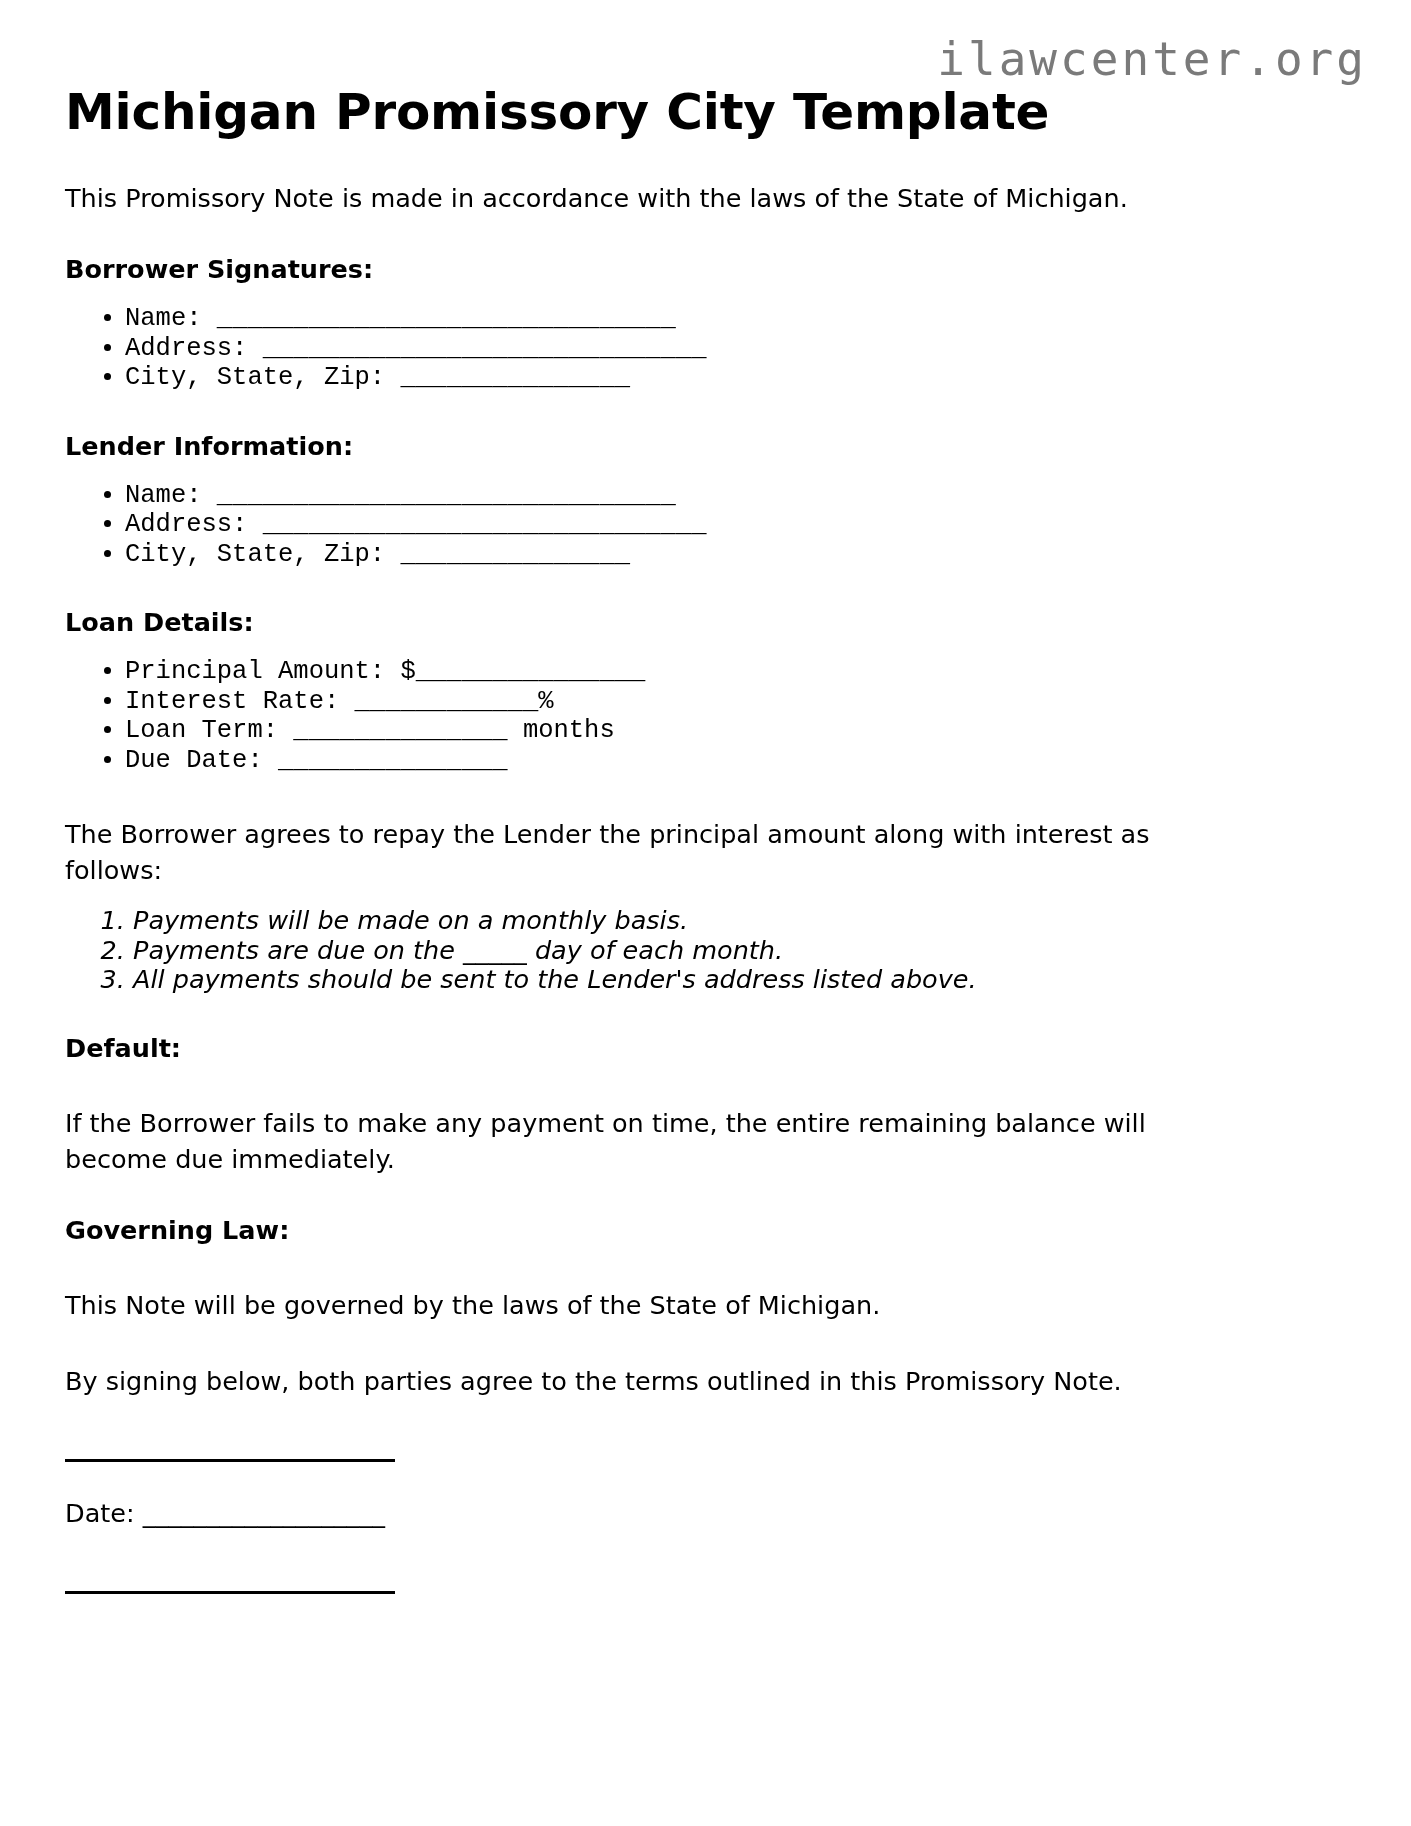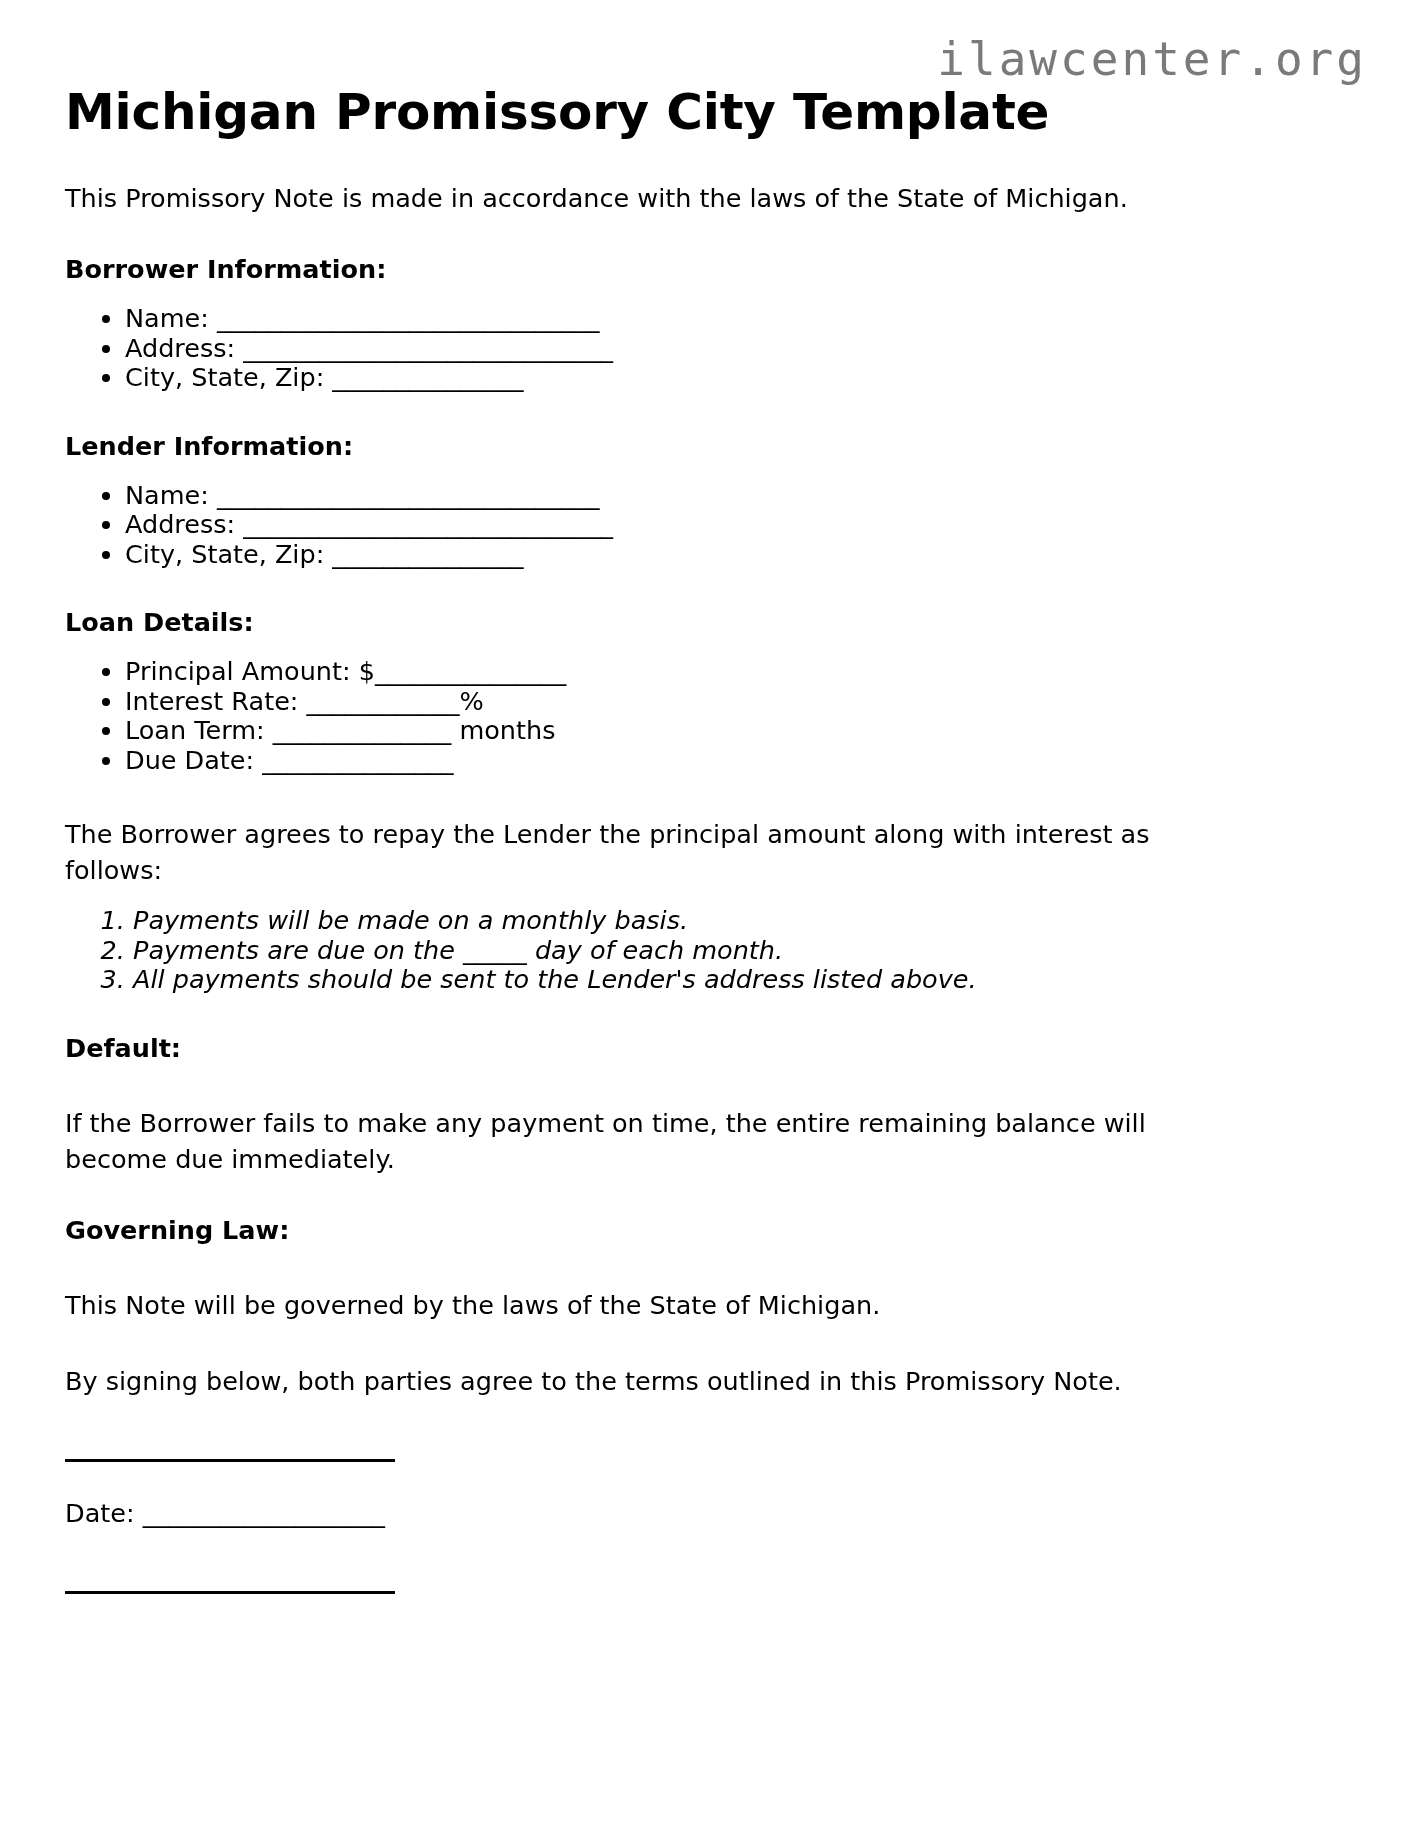--- a/index.html
+++ b/index.html
@@ -52,20 +52,21 @@
     font-size: 25.5px;
     font-weight: bold;
     line-height: 1.25;
     margin: 0;
     padding-top: 38px;
   }
   ul.fields {
     margin: 0;
     padding: 18px 0 0 60px;
     list-style: disc;
+    font-family: Liberation Mono, monospace;
   }
   ul.fields li {
     font-size: 25.5px;
     line-height: 1.16;
     margin: 0;
     padding: 0;
   }
   ol.steps {
     margin: 0;
     padding: 18px 0 0 68px;
@@ -98,21 +99,21 @@
 <div class="page">
 
   <div class="watermark">ilawcenter.org</div>
 
   <div class="content">
 
     <h1 class="doc-title">Michigan Promissory City Template</h1>
 
     <p class="para">This Promissory Note is made in accordance with the laws of the State of Michigan.</p>
 
-    <h2 class="section">Borrower Information:</h2>
+    <h2 class="section">Borrower Signatures:</h2>
     <ul class="fields">
       <li>
         <span>Name:</span>
         <span>______________________________</span>
       </li>
       <li>
         <span>Address:</span>
         <span>_____________________________</span>
       </li>
       <li>

